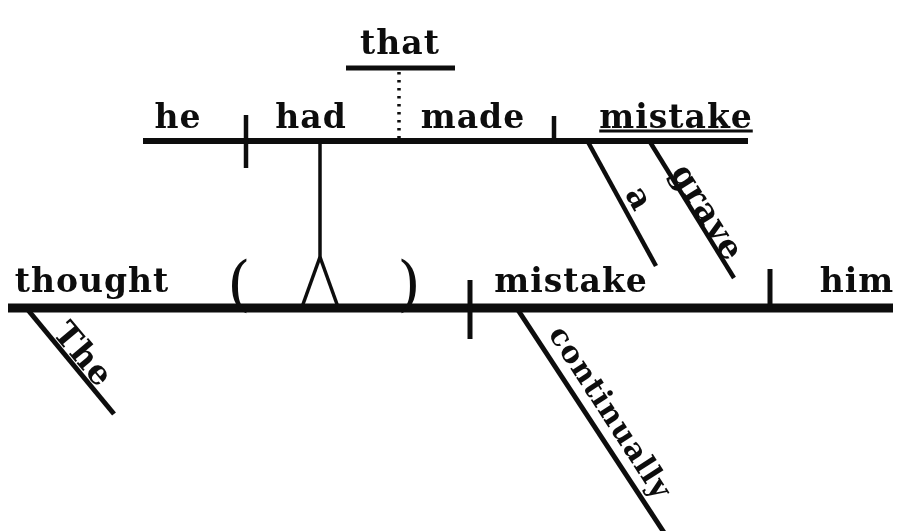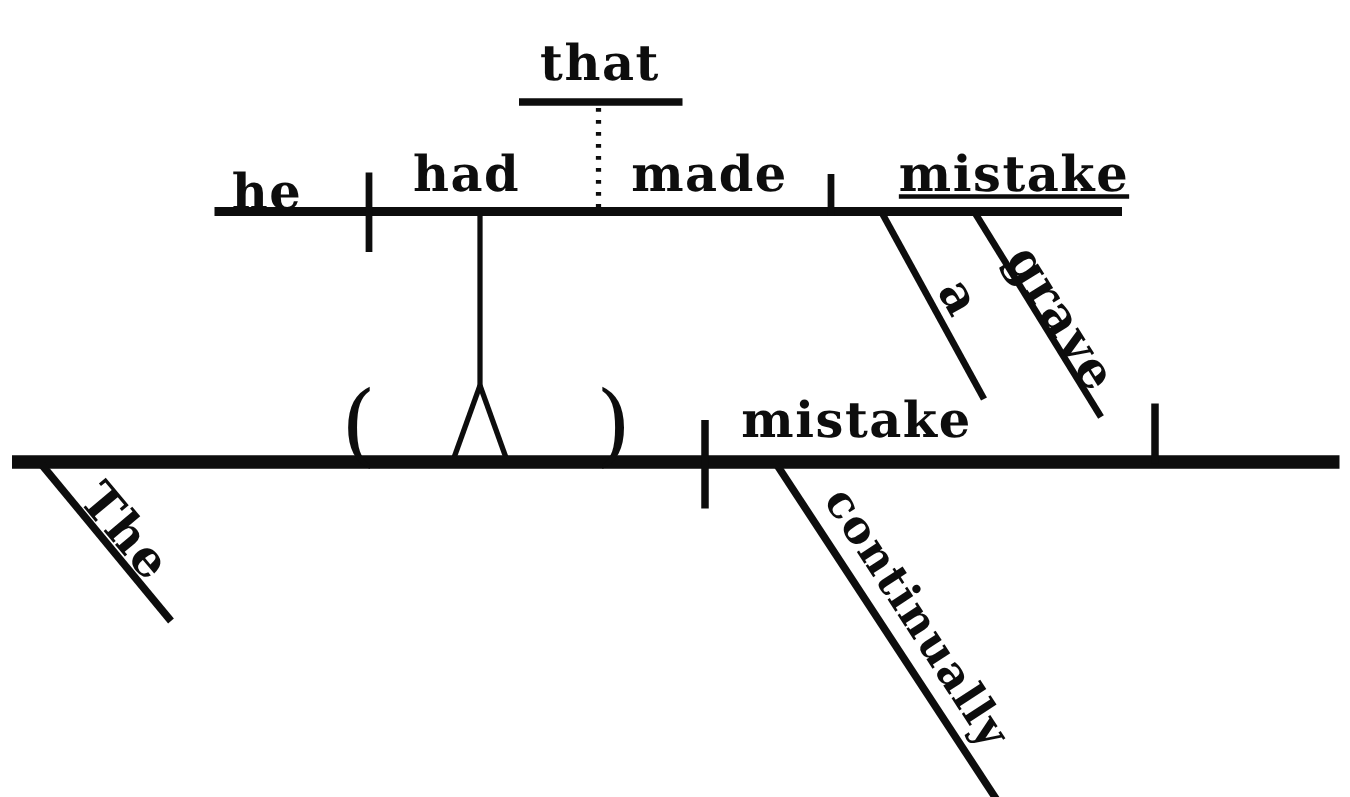--- a/index.html
+++ b/index.html
@@ -70,26 +70,28 @@
     <line x1="470" y1="269" x2="470" y2="328" stroke="#0d0d0d" stroke-width="5"></line>
 
     <line x1="770" y1="258" x2="770" y2="298" stroke="#0d0d0d" stroke-width="5"></line>
 
     <line x1="28" y1="299" x2="114" y2="403" stroke="#0d0d0d" stroke-width="5"></line>
 
     <line x1="518" y1="299" x2="665" y2="523" stroke="#0d0d0d" stroke-width="5"></line>
   </svg>
 
   <div class="word" style="left:400px; top:31px;">that</div>
-  <div class="word" style="left:178px; top:117px;">he</div>
+  <div class="word" style="left:178px; top:105px;">he</div>
   <div class="word" style="left:311px; top:105px;">had</div>
   <div class="word" style="left:473px; top:105px;">made</div>
   <div class="word" style="left:676px; top:105px;text-decoration:underline;">mistake</div>
   <div class="word" style="left:640px; top:187px; transform:translate(-50%,-50%) rotate(61deg);">a</div>
   <div class="word" style="left:708px; top:201px; transform:translate(-50%,-50%) rotate(58deg);">grave</div>
 
+  <div class="word" style="left:92px; top:269px;">thought</div>
   <div class="paren" style="left:239px; top:272px;">(</div>
   <div class="paren" style="left:409px; top:272px;">)</div>
   <div class="word" style="left:571px; top:269px;">mistake</div>
+  <div class="word" style="left:857px; top:269px;">him</div>
   <div class="word" style="left:84px; top:343px; transform:translate(-50%,-50%) rotate(50deg);">The</div>
   <div class="word" style="left:611px; top:401px; font-size:30px; transform:translate(-50%,-50%) rotate(57deg);">continually</div>
 
 </div>
 
 </body></html>

